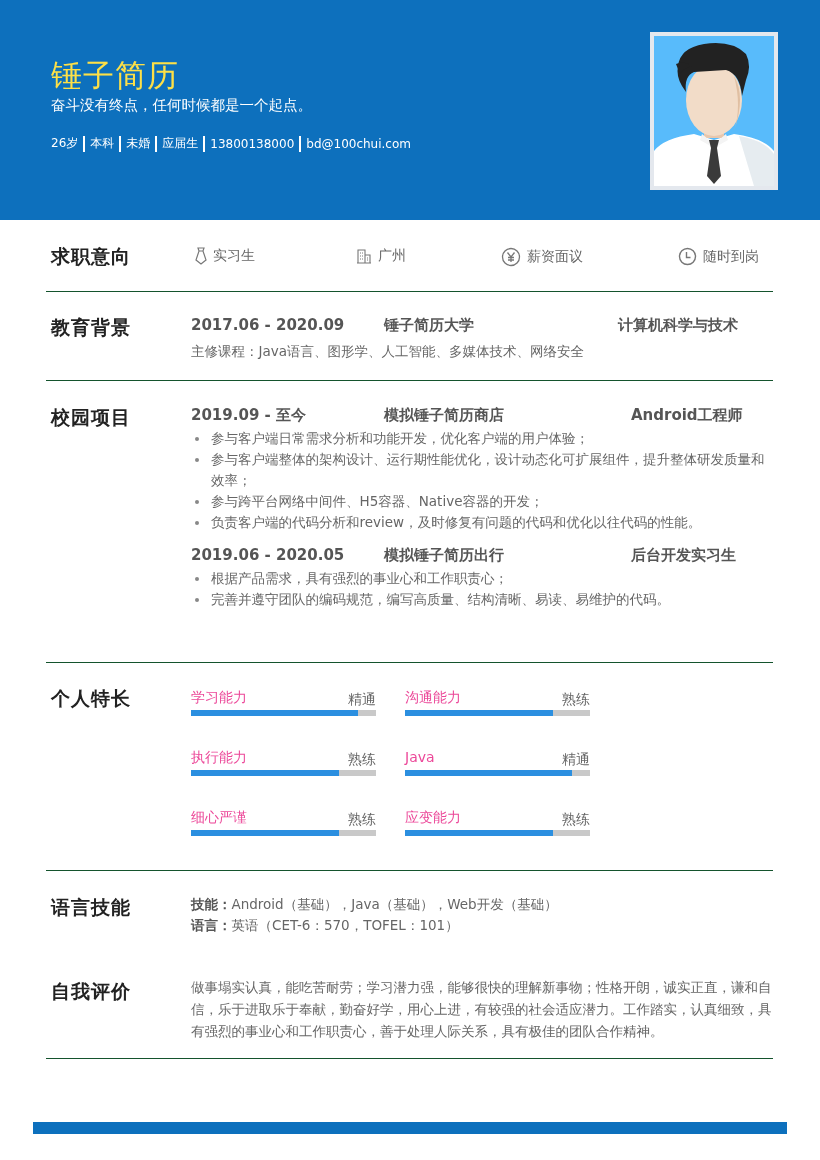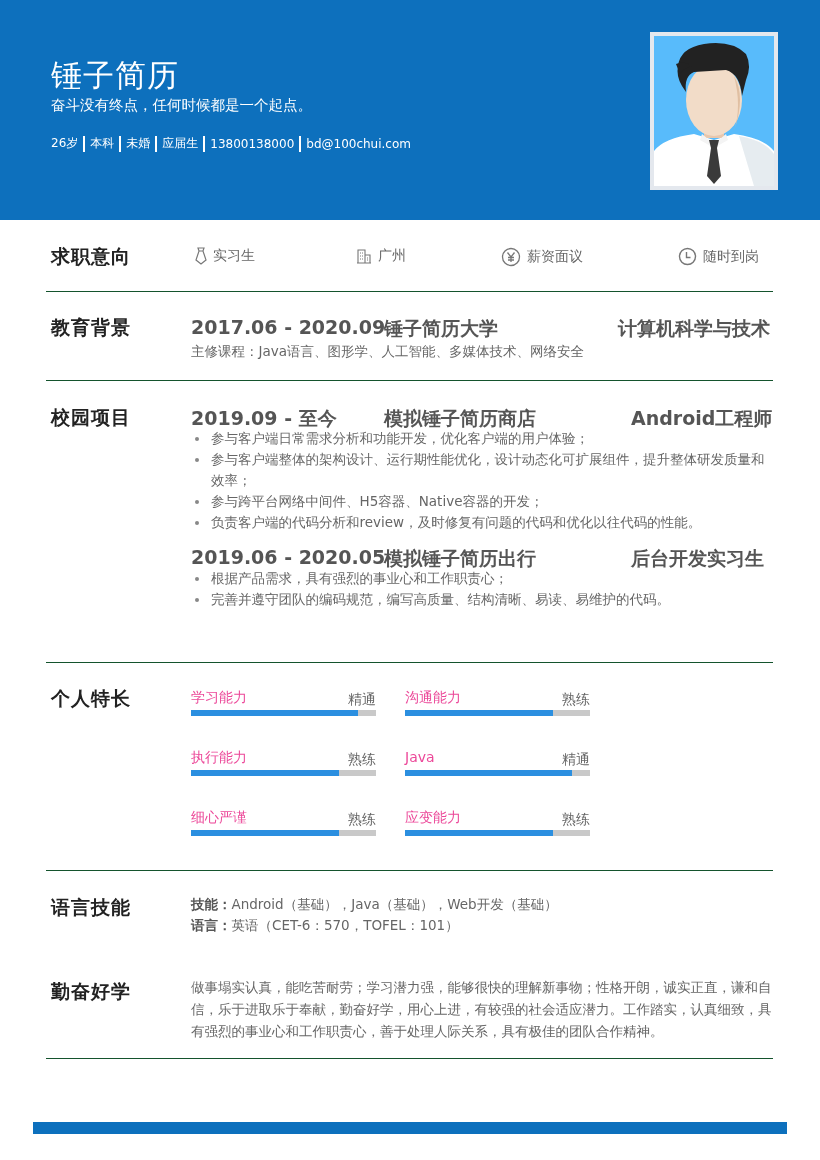--- a/index.html
+++ b/index.html
@@ -1,27 +1,27 @@
 <!DOCTYPE html>
 <html><head>
 <meta charset="utf-8">
 <style>
   * { margin:0; padding:0; box-sizing:border-box; }
   body { width:820px; height:1160px; background:#fff; font-family:"DejaVu Sans","Liberation Sans",sans-serif; color:#555; position:relative; overflow:hidden; }
   .header { position:absolute; left:0; top:0; width:820px; height:220px; background:#0d70bd; }
-  .name { position:absolute; left:51px; top:55px; font-size:31px; color:#ffffff; font-weight:normal; letter-spacing:1px; }
+  .name { position:absolute; left:51px; top:55px; font-size:31px; color:#fde047; font-weight:normal; letter-spacing:1px; }
   .motto { position:absolute; left:51px; top:96px; font-size:14.5px; color:#fff; }
   .info { position:absolute; left:51px; top:135px; font-size:12px; color:#fff; display:flex; align-items:center; }
   .info .sep { display:inline-block; width:2px; height:16px; background:#fff; margin:0 5px; }
   .photo { position:absolute; left:650px; top:32px; width:128px; height:158px; background:#e4e8ee; padding:4px; }
   .photo-inner { width:100%; height:100%; background:#58bbfb; overflow:hidden; position:relative; }
   .section { position:absolute; left:46px; width:727px; border-bottom:1px solid #14532d; }
   .sec-title { position:absolute; left:5px; font-size:19px; font-weight:bold; color:#222; letter-spacing:1px; }
   .content { position:absolute; left:145px; right:0; font-size:13.5px; color:#666; }
-  .row3 { position:relative; height:20px; font-weight:bold; color:#555; font-size:19px; }
+  .row3 { position:relative; height:20px; font-weight:bold; color:#555; font-size:15px; }
   .row3 span { position:absolute; top:0; }
   ul.bullets { list-style:none; margin-top:4px; }
   ul.bullets li { position:relative; padding-left:20px; line-height:21px; }
   ul.bullets li::before { content:""; position:absolute; left:4px; top:9px; width:4px; height:4px; border-radius:50%; background:#888; }
   .intent-item { position:absolute; top:0; display:flex; align-items:center; font-size:14px; color:#666; }
   .intent-item svg { margin-right:6px; }
   .skill { position:absolute; width:185px; }
   .skill .lbl { position:absolute; left:0; top:0; font-size:14px; color:#ec4899; }
   .skill .lvl { position:absolute; right:0; top:2px; font-size:14px; color:#666; }
   .skill .track { position:absolute; left:0; top:21px; width:185px; height:6px; background:#c9c9c9; }
@@ -186,17 +186,17 @@
 
 <div class="section" style="top:871px;height:85px;border-bottom:none;">
   <div class="sec-title" style="top:24px;">语言技能</div>
   <div class="content" style="top:23px;line-height:21px;">
     <div><b style="color:#555;">技能：</b><span>Android（基础），Java（基础），Web开发（基础）</span></div>
     <div><b style="color:#555;">语言：</b><span>英语（CET-6：570，TOFEL：101）</span></div>
   </div>
 </div>
 
 <div class="section" style="top:956px;height:103px;">
-  <div class="sec-title" style="top:23px;">勤奋好学</div>
+  <div class="sec-title" style="top:23px;">自我评价</div>
   <div class="content" style="top:20px;line-height:22px;">做事塌实认真，能吃苦耐劳；学习潜力强，能够很快的理解新事物；性格开朗，诚实正直，谦和自信，乐于进取乐于奉献，勤奋好学，用心上进，有较强的社会适应潜力。工作踏实，认真细致，具有强烈的事业心和工作职责心，善于处理人际关系，具有极佳的团队合作精神。</div>
 </div>
 
 <div class="footer-bar"></div>
 
 </body></html>

